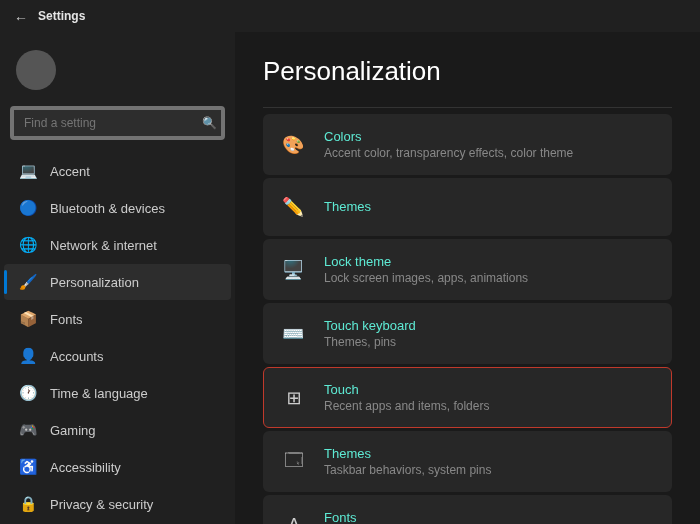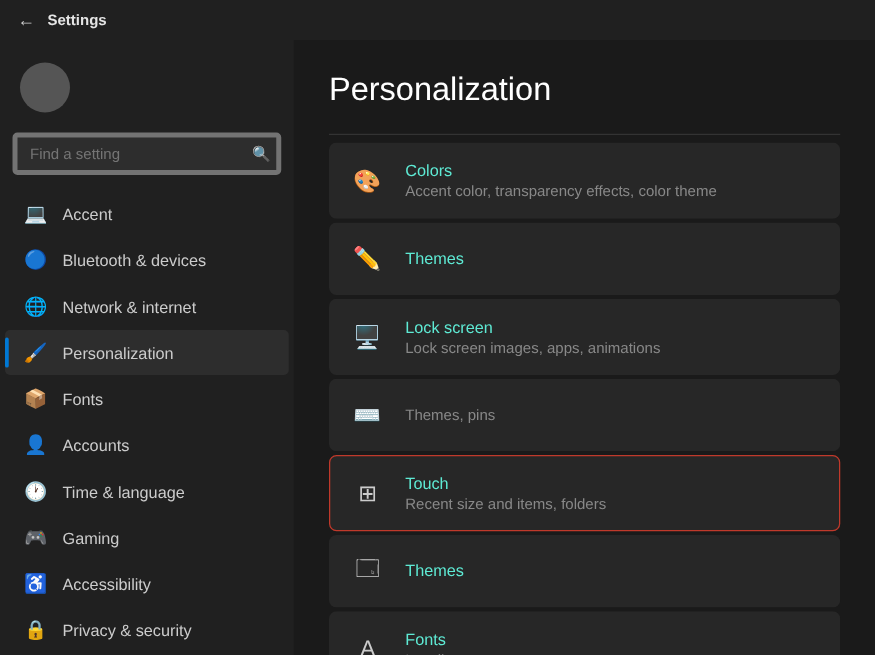--- a/index.html
+++ b/index.html
@@ -280,41 +280,43 @@
         </div>
         <div class="setting-item">
           <div class="setting-icon">✏️</div>
           <div class="setting-text">
             <div class="setting-title">Themes</div>
           </div>
         </div>
         <div class="setting-item">
           <div class="setting-icon">🖥️</div>
           <div class="setting-text">
-            <div class="setting-title">Lock screen</div>
+            <div class="setting-title">Lock theme</div>
             <div class="setting-desc">Lock screen images, apps, animations</div>
           </div>
         </div>
         <div class="setting-item">
           <div class="setting-icon">⌨️</div>
           <div class="setting-text">
+            <div class="setting-title">Touch keyboard</div>
             <div class="setting-desc">Themes, pins</div>
           </div>
         </div>
         <div class="setting-item highlighted">
           <div class="setting-icon">⊞</div>
           <div class="setting-text">
             <div class="setting-title">Touch</div>
-            <div class="setting-desc">Recent size and items, folders</div>
+            <div class="setting-desc">Recent apps and items, folders</div>
           </div>
         </div>
         <div class="setting-item">
           <div class="setting-icon">🗔</div>
           <div class="setting-text">
             <div class="setting-title">Themes</div>
+            <div class="setting-desc">Taskbar behaviors, system pins</div>
           </div>
         </div>
         <div class="setting-item">
           <div class="setting-icon">A</div>
           <div class="setting-text">
             <div class="setting-title">Fonts</div>
             <div class="setting-desc">Install, manage</div>
           </div>
         </div>
       </div>

